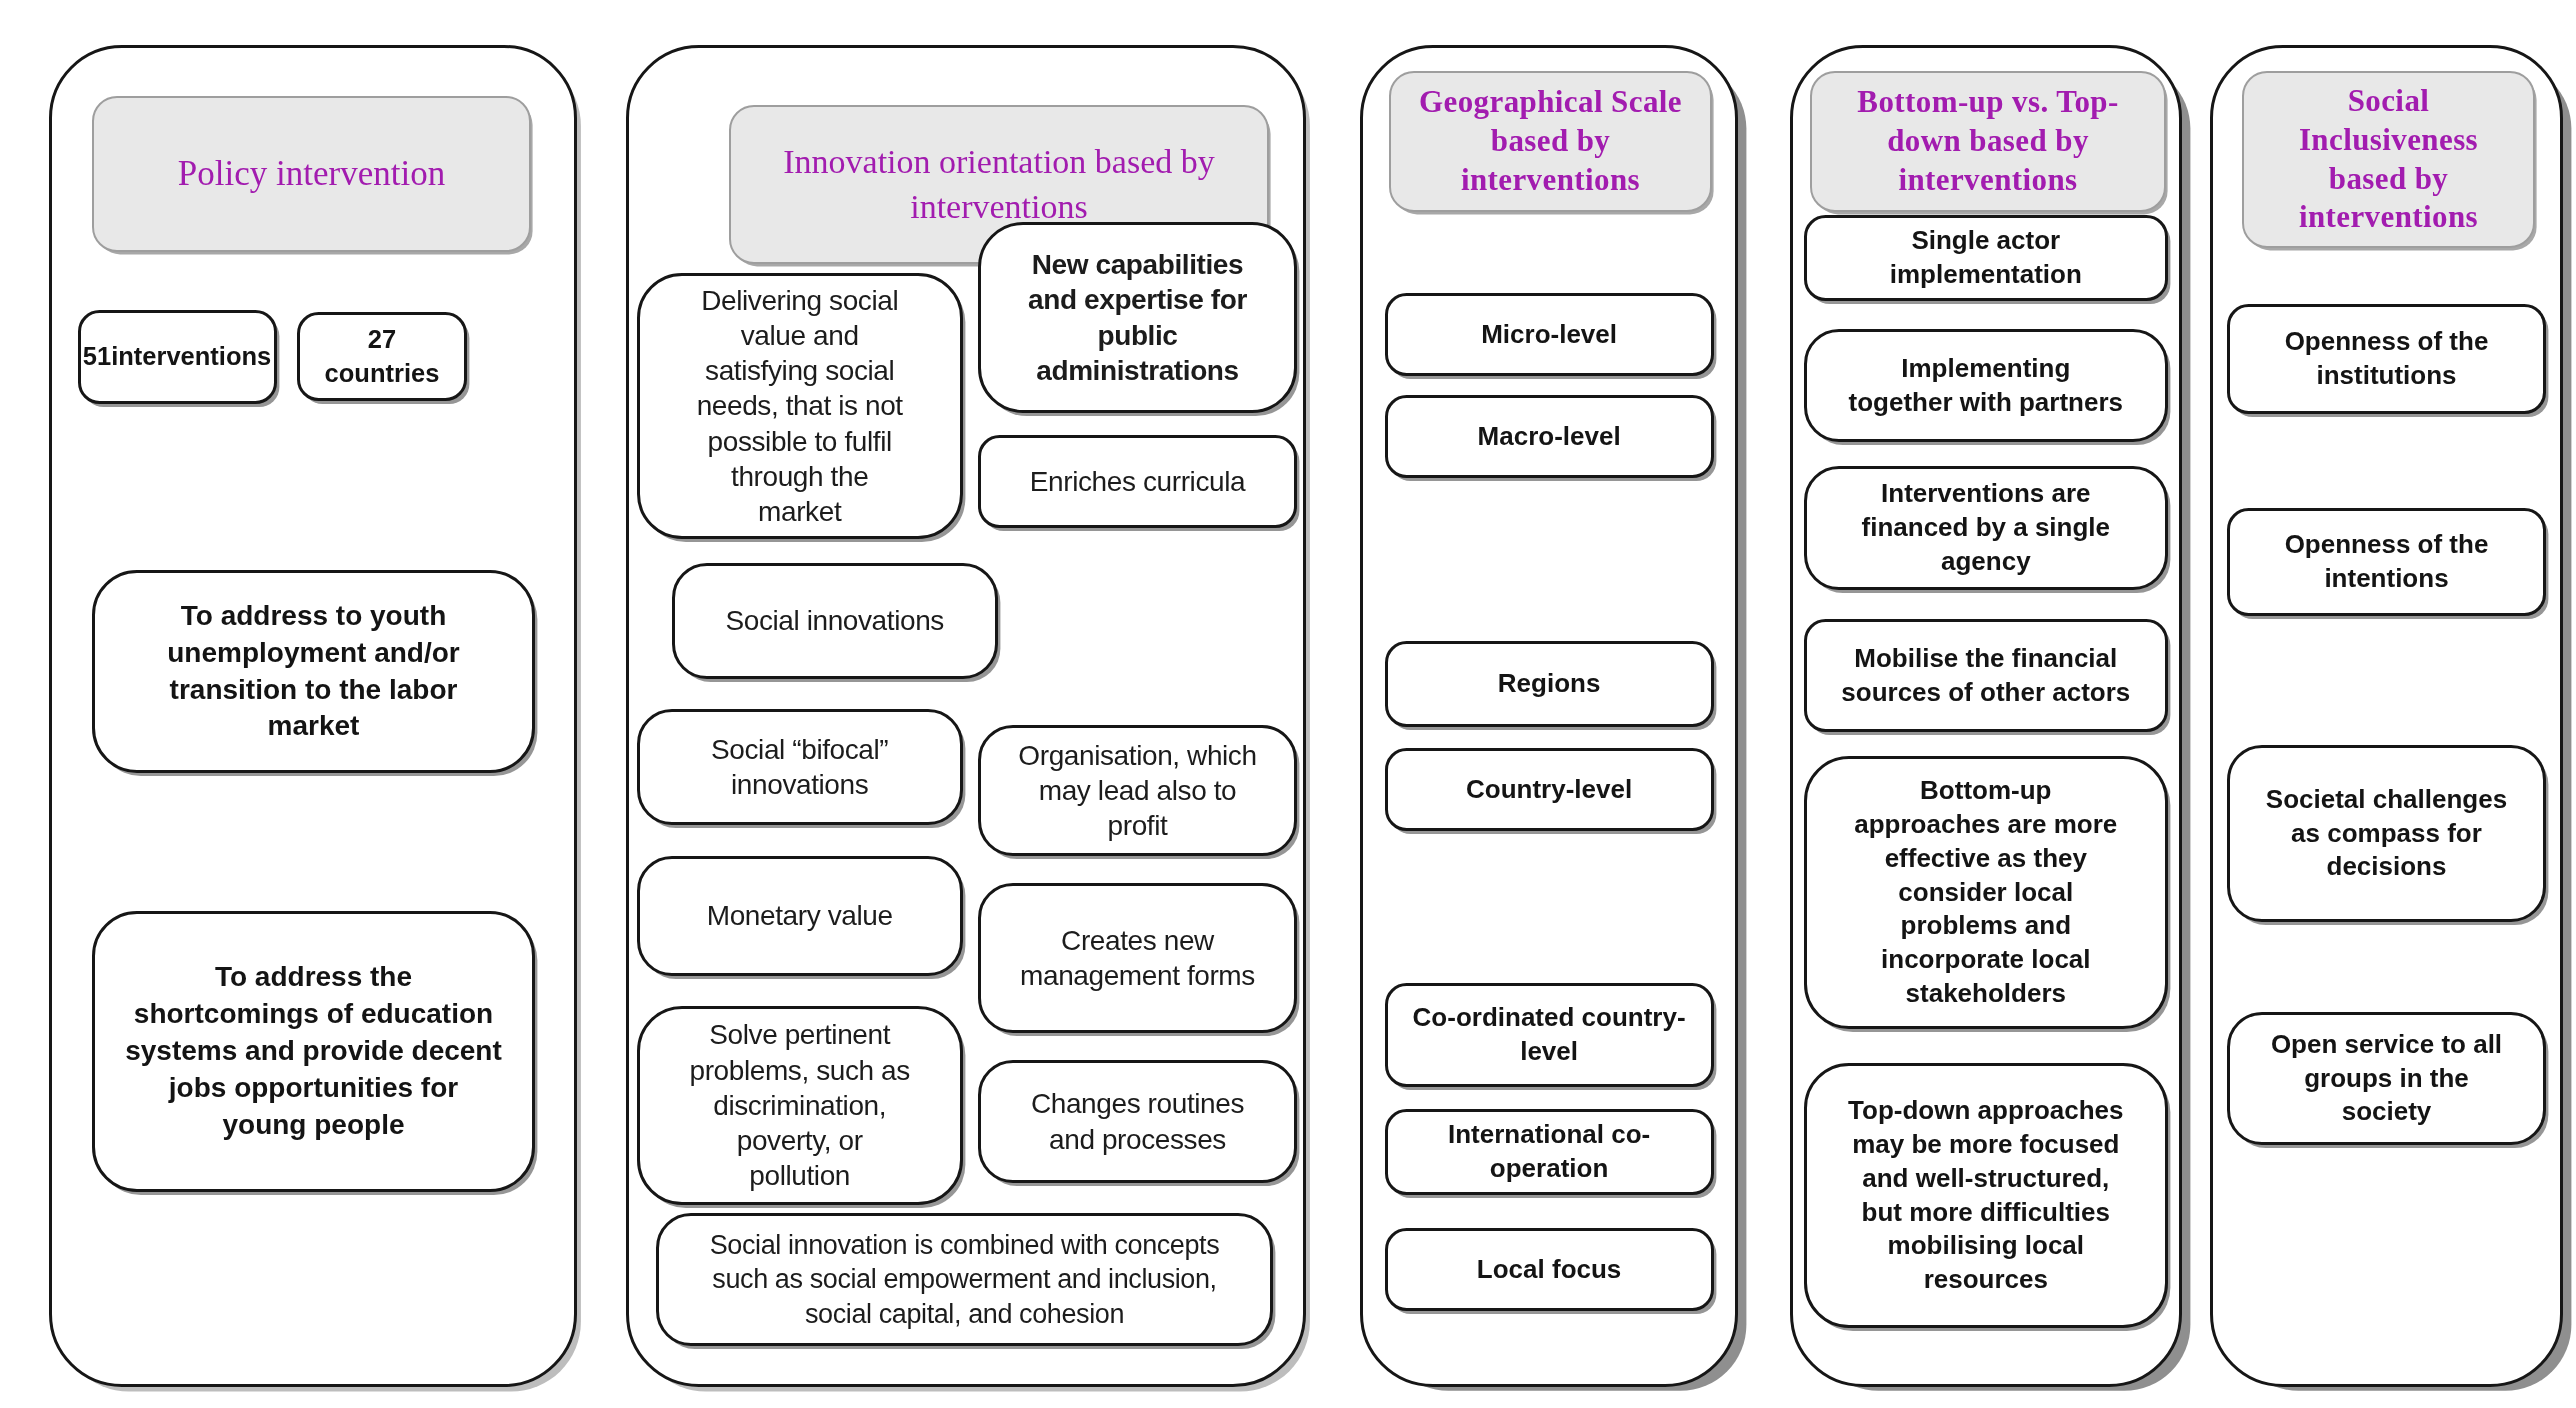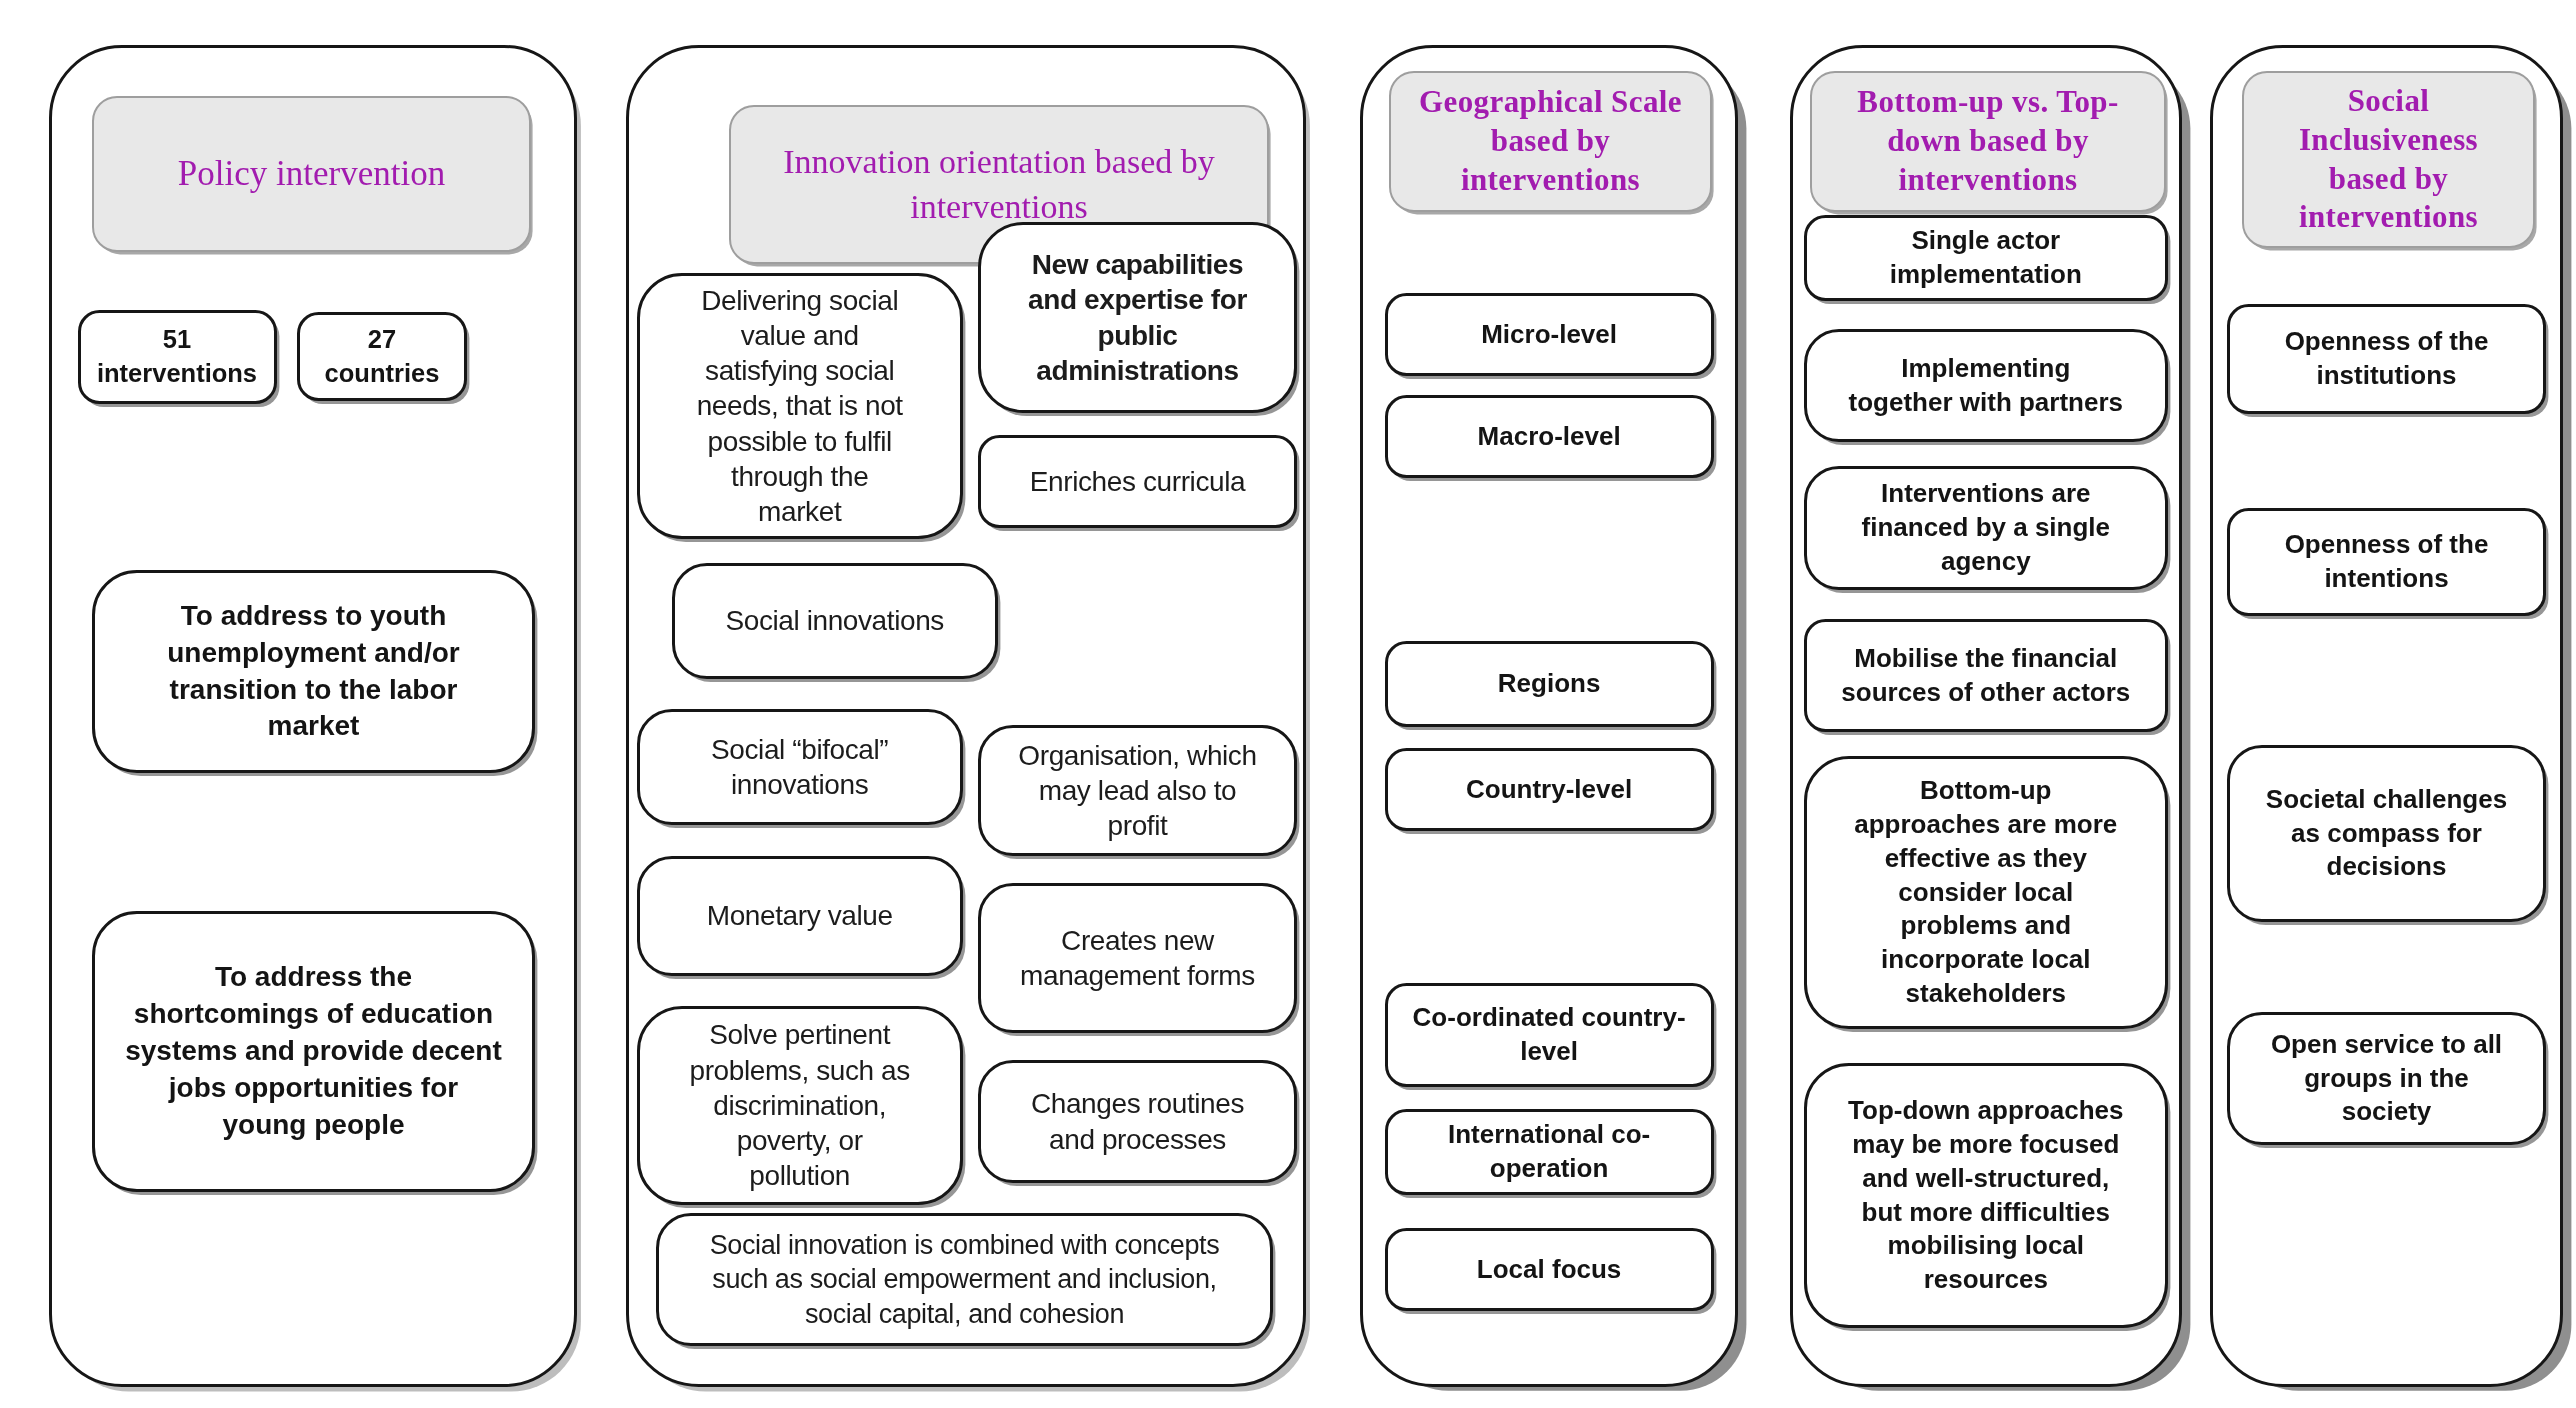--- a/index.html
+++ b/index.html
@@ -46,21 +46,21 @@
     padding:3.1px 7.7px;
     box-sizing:border-box;
   }
   .r45 { border-radius:35px; }
   .r60 { border-radius:45px; }
   .f1 { font-size:28px; font-weight:700; line-height:1.32; }
   .fs { font-size:25.5px; font-weight:700; line-height:1.32; }
   .f2 { font-size:28px; font-weight:400; line-height:1.26; letter-spacing:-0.4px; color:#1c1c1c; }
   .f2b { font-size:27px; font-weight:400; line-height:1.26; letter-spacing:-0.4px; color:#1c1c1c; }
   .f3 { font-size:26px; font-weight:700; line-height:1.3; }
-  .stack { display:flex; flex-direction:column; align-items:center; }
+  .stack { display:flex; flex-direction:row; align-items:center; }
 </style>
 </head>
 <body>
 
 <div class="canvas">
 
   <section class="col" style="left:49px;top:45px;width:522px;height:1336px;">
     <div class="hdr h1" style="left:40px;top:48px;width:435px;height:152px;">
       <span>Policy intervention</span>
     </div>

